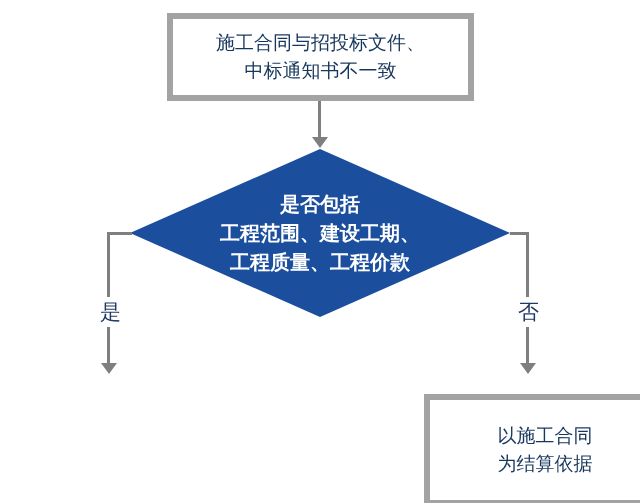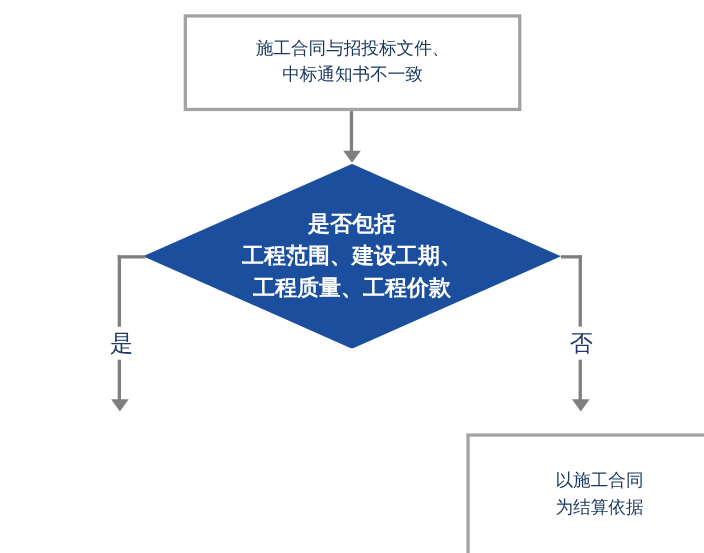--- a/index.html
+++ b/index.html
@@ -10,27 +10,27 @@
     overflow: hidden;
   }
   .canvas {
     position: relative;
     width: 640px; height: 503px;
     background: #ffffff;
   }
   .node {
     position: absolute;
     background: #ffffff;
-    border: 3px solid #a3a3a3;
+    border: 6px solid #a3a3a3;
     display: flex;
     align-items: center;
     justify-content: center;
     text-align: center;
     color: #17365D;
-    font-size: 16px;
+    font-size: 19px;
     line-height: 1.5;
   }
   .multiline { white-space: pre-line; }
   .node-top   { left: 167px; top: 13px;  width: 307px; height: 88px; }
   .node-left  { left: 8px;   top: 377px; width: 210px; height: 118px; }
   .node-right { left: 424px; top: 394px; width: 242px; height: 112px; }
 
   .diamond {
     position: absolute;
     left: 130px; top: 149px;

